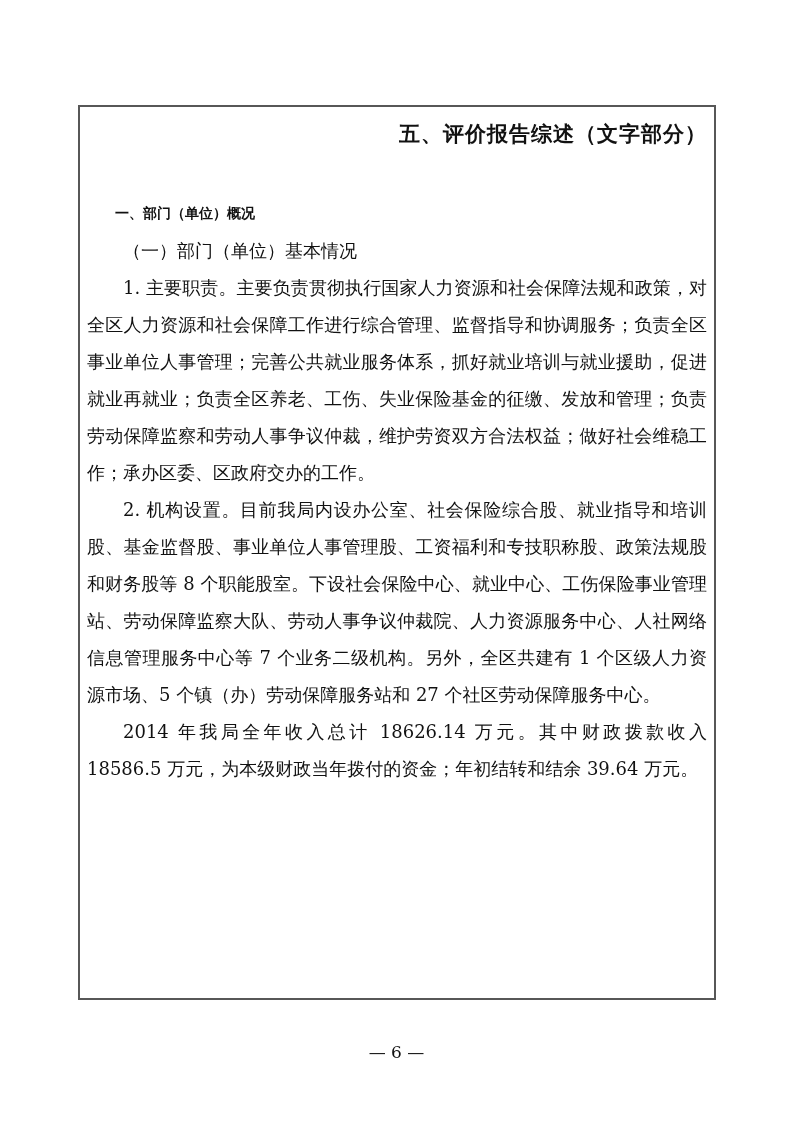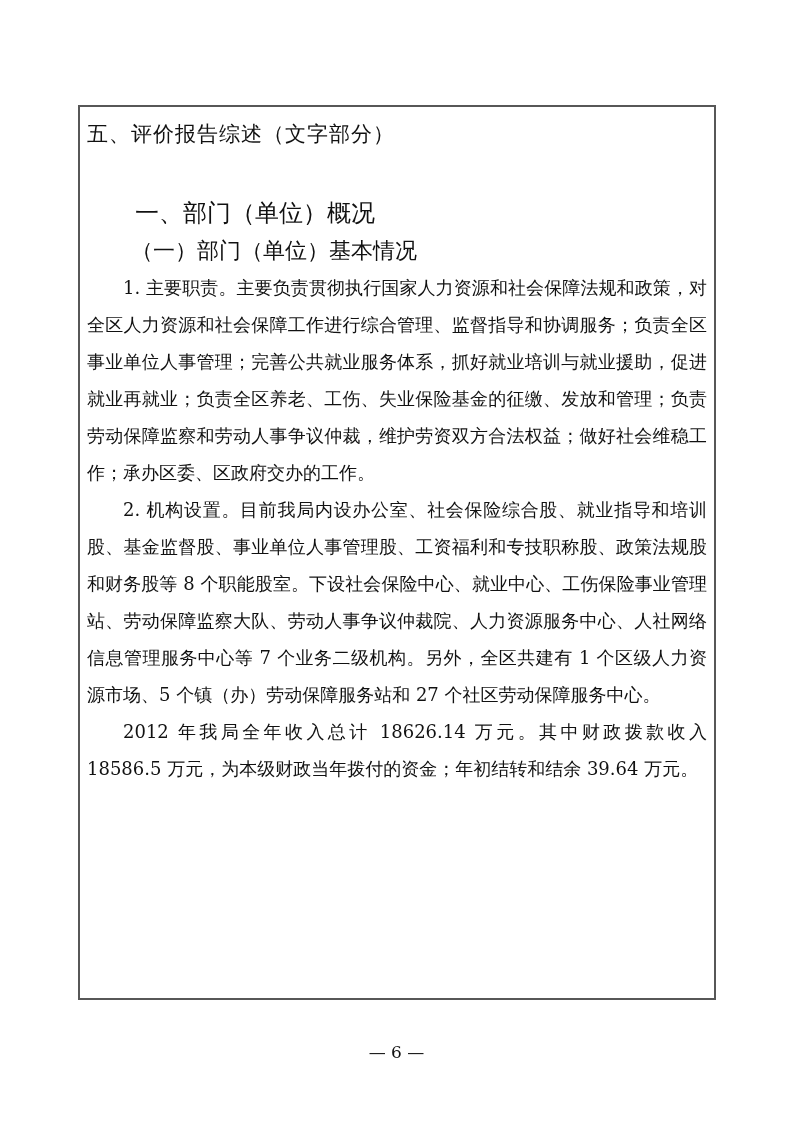--- a/index.html
+++ b/index.html
@@ -21,37 +21,37 @@
     top: 105px;
     width: 638px;
     height: 895px;
     box-sizing: border-box;
     border: 2px solid #575757;
     background: #ffffff;
     padding: 6px 7px 0 7px;
   }
   .doc-title {
     font-family: "DejaVu Sans", "Liberation Sans", sans-serif;
-    font-weight: normal;
+    font-weight: bold;
     font-size: 21px;
     line-height: 30px;
-    text-align: left;
+    text-align: right;
     letter-spacing: 1px;
     margin: 6px 0 46px 0;
   }
   .heading {
     font-family: "DejaVu Sans", "Liberation Sans", sans-serif;
-    font-weight: normal;
-    font-size: 24px;
+    font-weight: bold;
+    font-size: 14px;
     line-height: 37px;
     text-indent: 2em;
     margin: 0;
   }
   .subheading {
-    font-size: 22px;
+    font-size: 18px;
     line-height: 37px;
     text-indent: 2em;
     margin: 0;
     text-align: justify;
   }
   .paragraph {
     font-size: 18px;
     line-height: 37px;
     text-indent: 2em;
     margin: 0;
@@ -76,17 +76,17 @@
 
   <div class="heading">一、部门（单位）概况</div>
 
   <div class="subheading">（一）部门（单位）基本情况</div>
 
   <div class="paragraph">1. 主要职责。主要负责贯彻执行国家人力资源和社会保障法规和政策，对全区人力资源和社会保障工作进行综合管理、监督指导和协调服务；负责全区事业单位人事管理；完善公共就业服务体系，抓好就业培训与就业援助，促进就业再就业；负责全区养老、工伤、失业保险基金的征缴、发放和管理；负责劳动保障监察和劳动人事争议仲裁，维护劳资双方合法权益；做好社会维稳工作；承办区委、区政府交办的工作。</div>
 
   <div class="paragraph">2. 机构设置。目前我局内设办公室、社会保险综合股、就业指导和培训股、基金监督股、事业单位人事管理股、工资福利和专技职称股、政策法规股和财务股等 8 个职能股室。下设社会保险中心、就业中心、工伤保险事业管理站、劳动保障监察大队、劳动人事争议仲裁院、人力资源服务中心、人社网络信息管理服务中心等 7 个业务二级机构。另外，全区共建有 1 个区级人力资源市场、5 个镇（办）劳动保障服务站和 27 个社区劳动保障服务中心。</div>
 
 
-  <div class="paragraph">2012 年我局全年收入总计 18626.14 万元。其中财政拨款收入 18586.5 万元，为本级财政当年拨付的资金；年初结转和结余 39.64 万元。</div>
+  <div class="paragraph">2014 年我局全年收入总计 18626.14 万元。其中财政拨款收入 18586.5 万元，为本级财政当年拨付的资金；年初结转和结余 39.64 万元。</div>
 
 </div>
 
 <div class="page-footer">— 6 —</div>
 
 </body></html>

